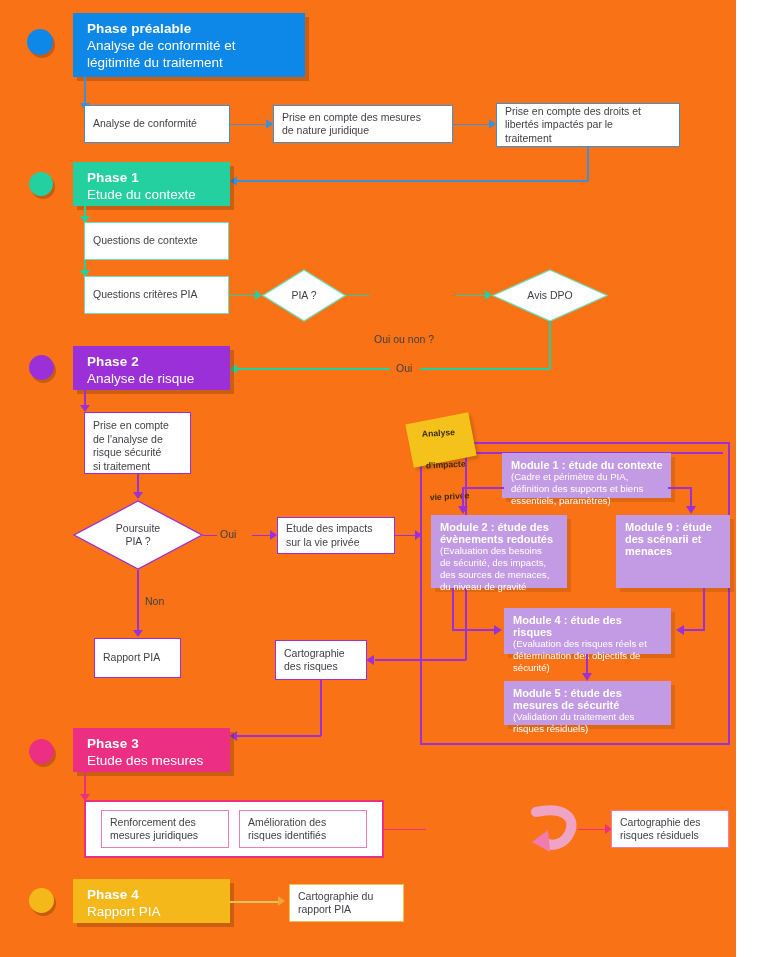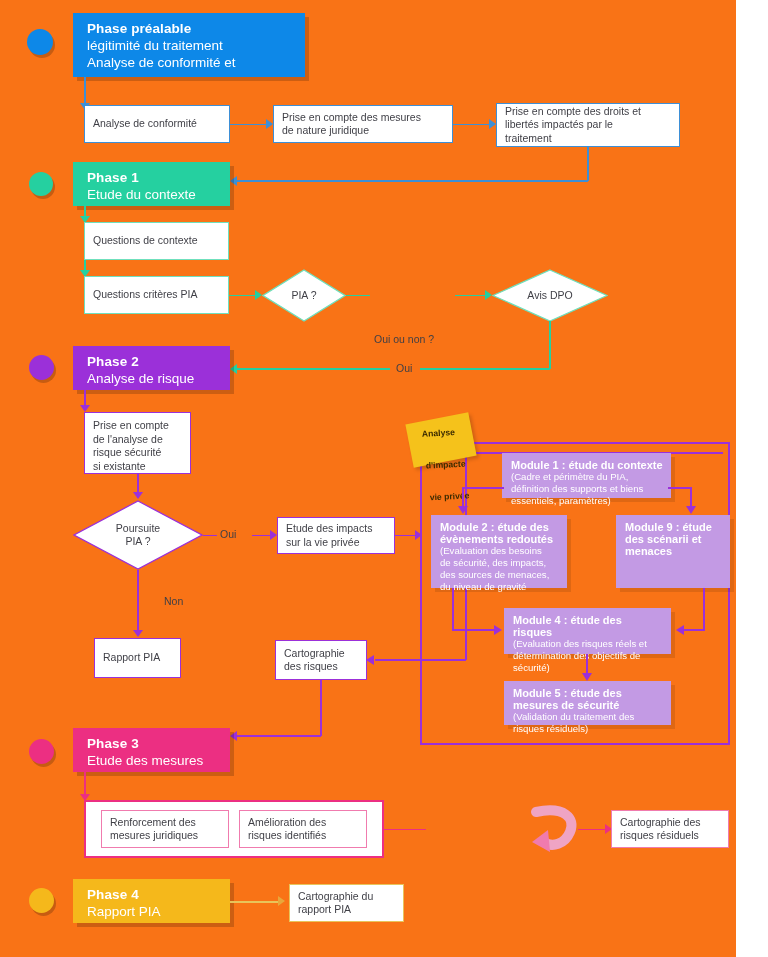--- a/index.html
+++ b/index.html
@@ -74,22 +74,22 @@
 </style>
 </head>
 <body>
 
 <div id="canvas">
 
   <div class="dot" style="left:27px;top:29px;width:26px;height:26px;background:#0d88e8;"></div>
 
   <div class="phase" style="left:73px;top:13px;width:232px;height:64px;background:#0d88e8;">
     <div class="t1">Phase préalable</div>
+    <div class="t2">Analyse de conformité et</div>
     <div class="t2">légitimité du traitement</div>
-    <div class="t2">Analyse de conformité et</div>
   </div>
 
   <div class="ln" style="left:84px;top:77px;width:1.5px;height:28px;background:#3d8fd6;"></div>
   <div class="ln" style="left:80px;top:103px;width:0;height:0;border-left:5px solid transparent;border-right:5px solid transparent;border-top:7px solid #3d8fd6;"></div>
 
   <div class="box" style="left:84px;top:105px;width:146px;height:38px;border:1.2px solid #3d8fd6;">
     <span>Analyse de conformité</span>
   </div>
 
   <div class="ln" style="left:230px;top:123.5px;width:38px;height:1.5px;background:#3d8fd6;"></div>
@@ -174,21 +174,21 @@
   </div>
 
   <div class="ln" style="left:84px;top:390px;width:1.5px;height:20px;background:#9b30d9;"></div>
   <div class="ln" style="left:80px;top:405px;width:0;height:0;border-left:5px solid transparent;border-right:5px solid transparent;border-top:7px solid #9b30d9;"></div>
 
   <div class="box" style="left:84px;top:412px;width:107px;height:62px;border:1.2px solid #9b30d9;align-items:flex-start;">
     <span>
       <span>Prise en compte</span><br>
       <span>de l'analyse de</span><br>
       <span>risque sécurité</span><br>
-      <span>si existante</span>
+      <span>si traitement</span>
     </span>
   </div>
 
   <div class="ln" style="left:137px;top:474px;width:1.5px;height:24px;background:#9b30d9;"></div>
   <div class="ln" style="left:133px;top:492px;width:0;height:0;border-left:5px solid transparent;border-right:5px solid transparent;border-top:7px solid #9b30d9;"></div>
 
   <div class="diamond" style="left:73px;top:500px;width:130px;height:70px;">
     <svg width="130" height="70" viewBox="0 0 130 70">
       <polygon points="65,1 129,35 65,69 1,35" fill="#ffffff" stroke="#9b30d9" stroke-width="1.3"></polygon>
     </svg>
@@ -207,21 +207,21 @@
     <span>
       <span>Etude des impacts</span><br>
       <span>sur la vie privée</span>
     </span>
   </div>
 
   <div class="ln" style="left:395px;top:534.5px;width:22px;height:1.5px;background:#9b30d9;"></div>
   <div class="ln" style="left:415px;top:530px;width:0;height:0;border-top:5px solid transparent;border-bottom:5px solid transparent;border-left:7px solid #9b30d9;"></div>
 
   <div class="ln" style="left:137px;top:570px;width:1.5px;height:64px;background:#9b30d9;"></div>
-  <div class="lbl-free" style="left:164px;top:595px;">Non</div>
+  <div class="lbl-free" style="left:145px;top:595px;">Non</div>
   <div class="ln" style="left:133px;top:630px;width:0;height:0;border-left:5px solid transparent;border-right:5px solid transparent;border-top:7px solid #9b30d9;"></div>
 
   <div class="box" style="left:94px;top:638px;width:87px;height:40px;border:1.2px solid #9b30d9;">
     <span>Rapport PIA</span>
   </div>
 
   <div class="box" style="left:275px;top:640px;width:92px;height:40px;border:1.2px solid #9b30d9;">
     <span>
       <span>Cartographie</span><br>
       <span>des risques</span>

